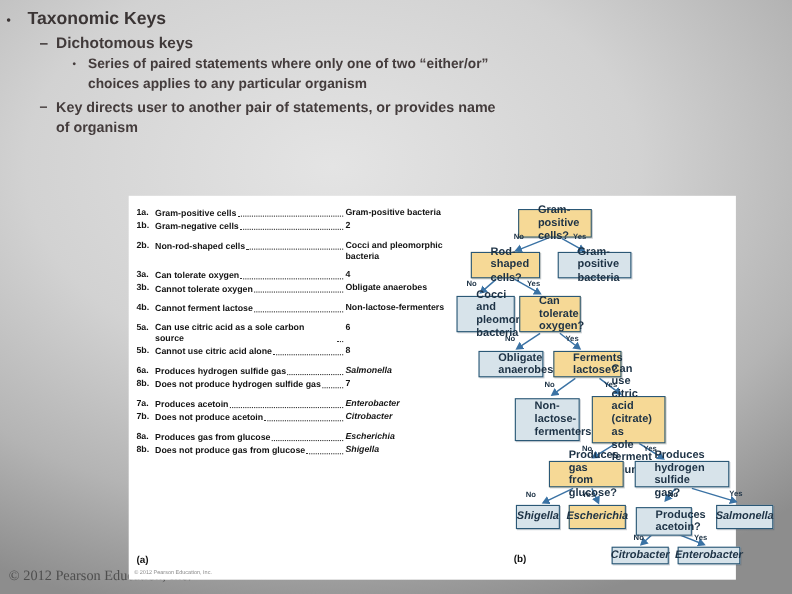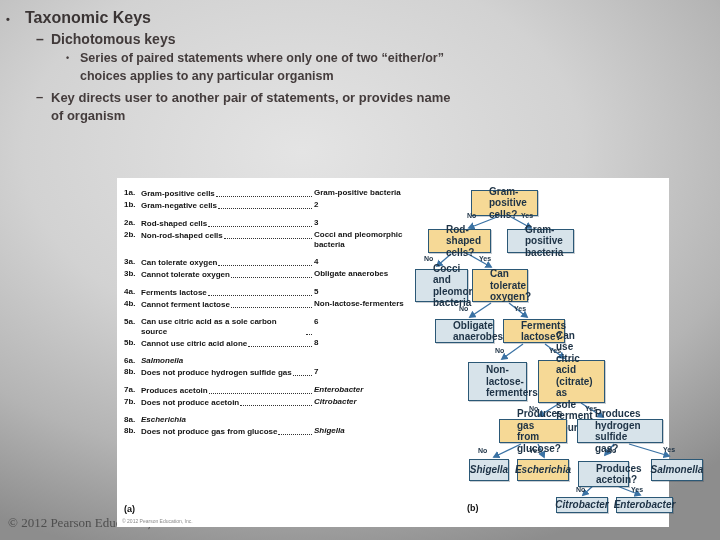--- a/index.html
+++ b/index.html
@@ -85,28 +85,20 @@
         <span class="kres">Gram-positive bacteria</span>
       </div>
     <div class="krow gend">
         <span class="knum">1b.</span>
         <span class="kmid">
           <span class="kstmt">Gram-negative cells</span>
           <span class="klead"></span>
         </span>
         <span class="kres">2</span>
       </div>
-    <div class="krow">
-        <span class="knum">2a.</span>
-        <span class="kmid">
-          <span class="kstmt">Rod-shaped cells</span>
-          <span class="klead"></span>
-        </span>
-        <span class="kres">3</span>
-      </div>
     <div class="krow gend">
         <span class="knum">2b.</span>
         <span class="kmid">
           <span class="kstmt">Non-rod-shaped cells</span>
           <span class="klead"></span>
         </span>
         <span class="kres">Cocci and pleomorphic bacteria</span>
       </div>
     <div class="krow">
         <span class="knum">3a.</span>
@@ -117,28 +109,20 @@
         <span class="kres">4</span>
       </div>
     <div class="krow gend">
         <span class="knum">3b.</span>
         <span class="kmid">
           <span class="kstmt">Cannot tolerate oxygen</span>
           <span class="klead"></span>
         </span>
         <span class="kres">Obligate anaerobes</span>
       </div>
-    <div class="krow">
-        <span class="knum">4a.</span>
-        <span class="kmid">
-          <span class="kstmt">Ferments lactose</span>
-          <span class="klead"></span>
-        </span>
-        <span class="kres">5</span>
-      </div>
     <div class="krow gend">
         <span class="knum">4b.</span>
         <span class="kmid">
           <span class="kstmt">Cannot ferment lactose</span>
           <span class="klead"></span>
         </span>
         <span class="kres">Non-lactose-fermenters</span>
       </div>
     <div class="krow">
         <span class="knum">5a.</span>
@@ -151,20 +135,24 @@
     <div class="krow gend">
         <span class="knum">5b.</span>
         <span class="kmid">
           <span class="kstmt">Cannot use citric acid alone</span>
           <span class="klead"></span>
         </span>
         <span class="kres">8</span>
       </div>
     <div class="krow">
         <span class="knum">6a.</span>
+        <span class="kmid">
+          <span class="kstmt">Produces hydrogen sulfide gas</span>
+          <span class="klead"></span>
+        </span>
         <span class="kres it">Salmonella</span>
       </div>
     <div class="krow gend">
         <span class="knum">8b.</span>
         <span class="kmid">
           <span class="kstmt">Does not produce hydrogen sulfide gas</span>
           <span class="klead"></span>
         </span>
         <span class="kres">7</span>
       </div>
@@ -179,20 +167,24 @@
     <div class="krow gend">
         <span class="knum">7b.</span>
         <span class="kmid">
           <span class="kstmt">Does not produce acetoin</span>
           <span class="klead"></span>
         </span>
         <span class="kres it">Citrobacter</span>
       </div>
     <div class="krow">
         <span class="knum">8a.</span>
+        <span class="kmid">
+          <span class="kstmt">Produces gas from glucose</span>
+          <span class="klead"></span>
+        </span>
         <span class="kres it">Escherichia</span>
       </div>
     <div class="krow">
         <span class="knum">8b.</span>
         <span class="kmid">
           <span class="kstmt">Does not produce gas from glucose</span>
           <span class="klead"></span>
         </span>
         <span class="kres it">Shigella</span>
       </div>

